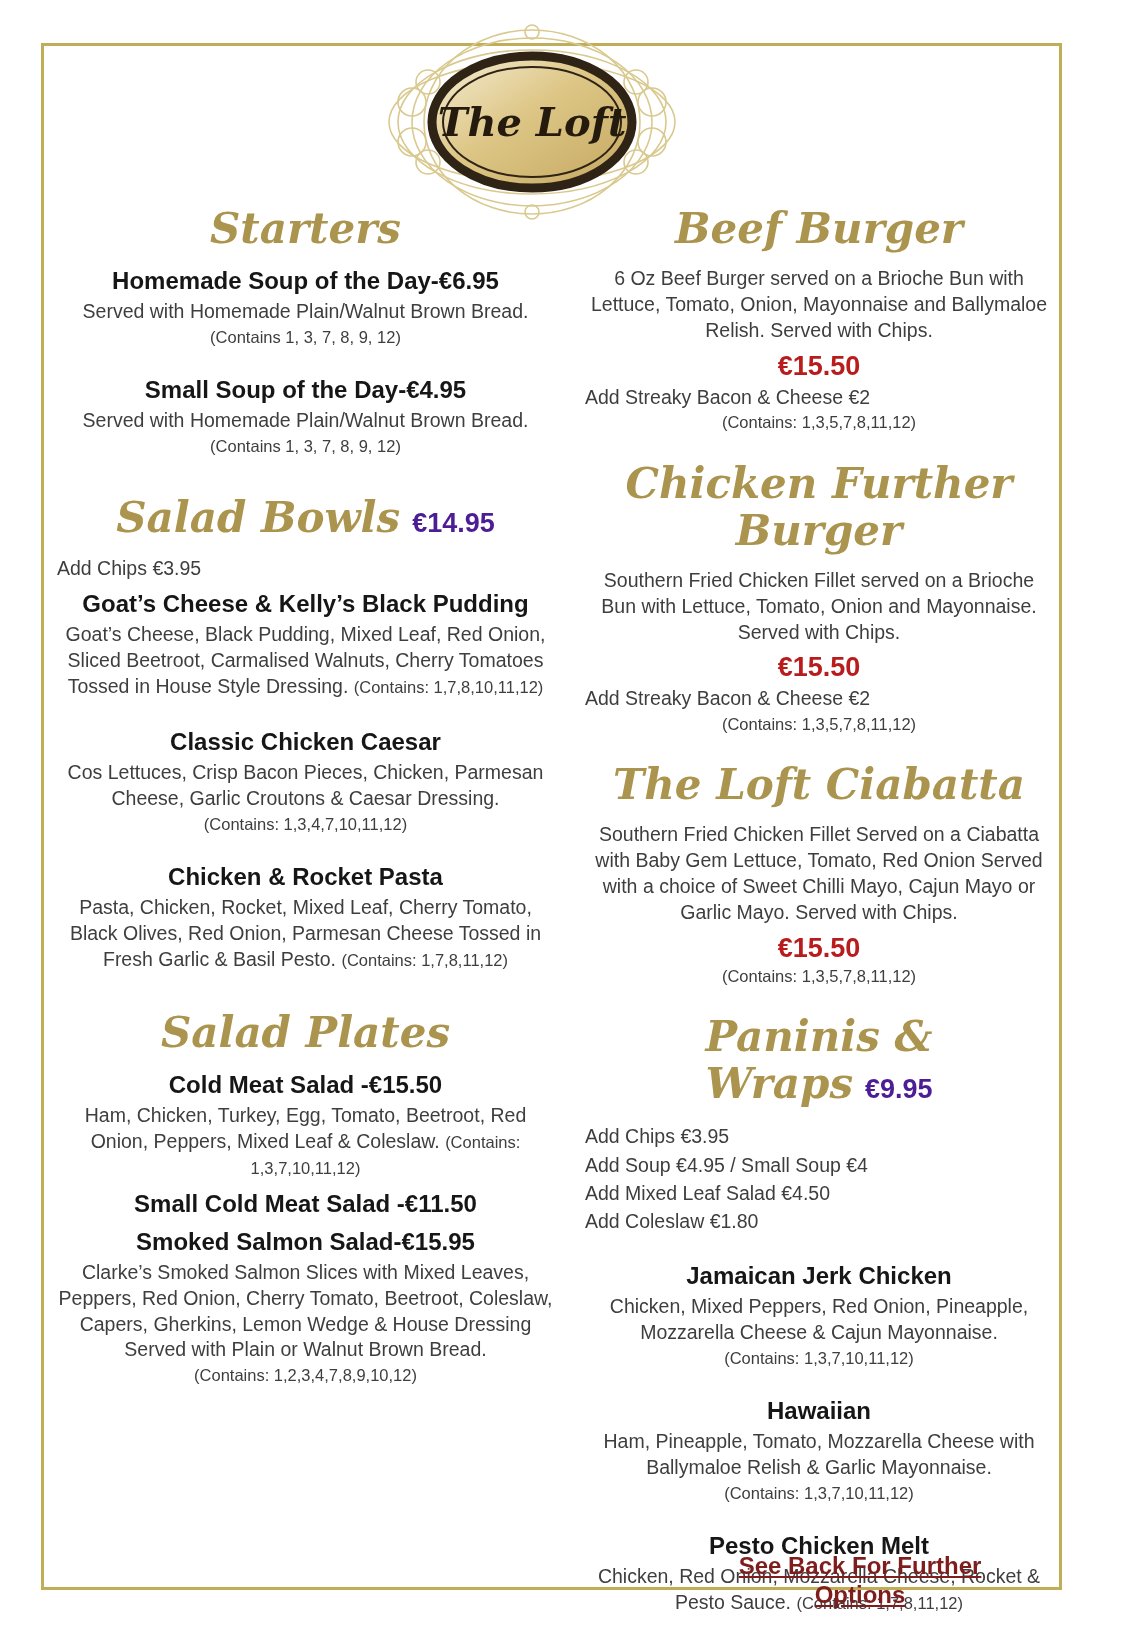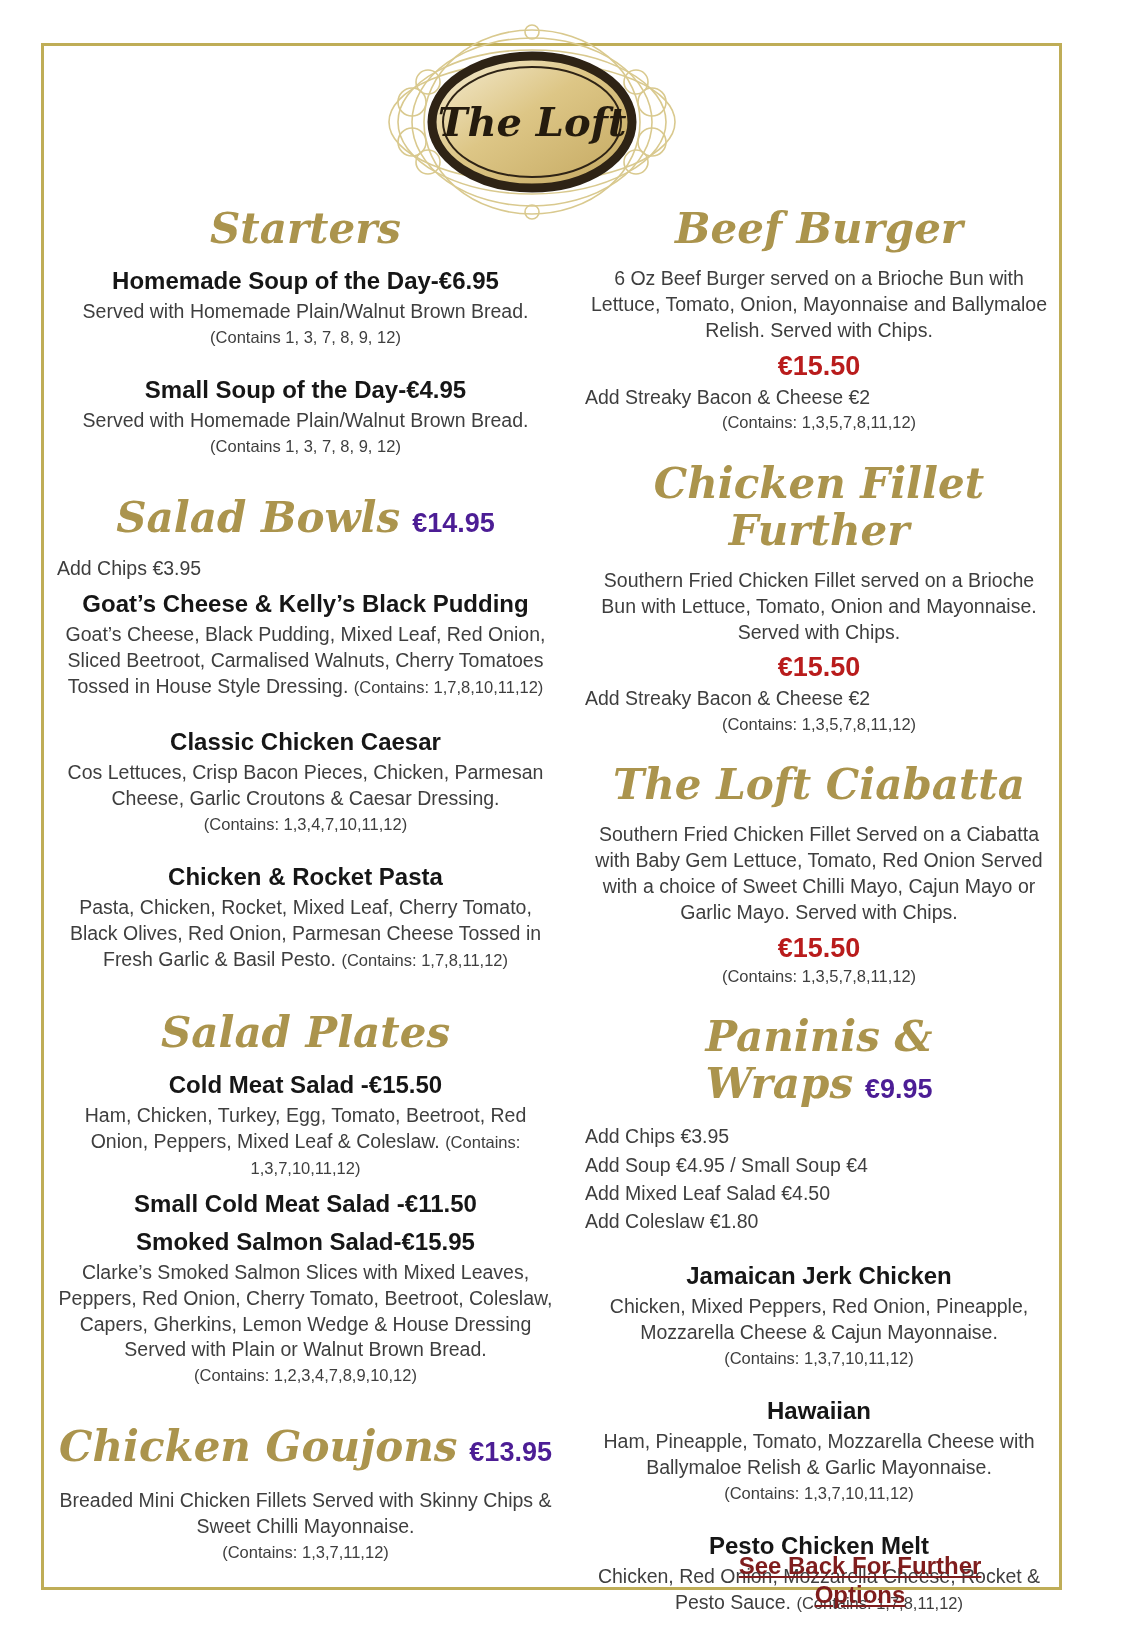--- a/index.html
+++ b/index.html
@@ -137,41 +137,34 @@
       <div class="menu-item tight">
         <p class="item-name">Small Cold Meat Salad -€11.50</p>
       </div>
       <div class="menu-item">
         <p class="item-name">Smoked Salmon Salad-€15.95</p>
         <p class="desc"><span>Clarke’s Smoked Salmon Slices with Mixed Leaves, Peppers, Red Onion, Cherry Tomato, Beetroot, Coleslaw, Capers, Gherkins, Lemon Wedge &amp; House Dressing Served with Plain or Walnut Brown Bread.</span></p>
         <p class="contains">(Contains: 1,2,3,4,7,8,9,10,12)</p>
       </div>
     </div>
 
-    <div class="section section-gap">
-      <h2 class="script-h" style="margin-bottom:18px;">
-        <span>Chicken Goujons</span><span class="h-inline-price">€13.95</span>
-      </h2>
-      <p class="desc">Breaded Mini Chicken Fillets Served with Skinny Chips &amp; Sweet Chilli Mayonnaise.</p>
-      <p class="contains">(Contains: 1,3,7,11,12)</p>
-    </div>
   </div>
 
   <div class="col col-right">
 
     <div class="section">
       <h2 class="script-h h-gap">Beef Burger</h2>
       <p class="desc">6 Oz Beef Burger served on a Brioche Bun with Lettuce, Tomato, Onion, Mayonnaise and Ballymaloe Relish. Served with Chips.</p>
       <p class="price-line">€15.50</p>
       <p class="note">Add Streaky Bacon &amp; Cheese €2</p>
       <p class="contains">(Contains: 1,3,5,7,8,11,12)</p>
     </div>
 
     <div class="section">
-      <h2 class="script-h h-gap">Chicken Fillet Further</h2>
+      <h2 class="script-h h-gap">Chicken Further Burger</h2>
       <p class="desc">Southern Fried Chicken Fillet served on a Brioche Bun with Lettuce, Tomato, Onion and Mayonnaise. Served with Chips.</p>
       <p class="price-line">€15.50</p>
       <p class="note">Add Streaky Bacon &amp; Cheese €2</p>
       <p class="contains">(Contains: 1,3,5,7,8,11,12)</p>
     </div>
 
     <div class="section">
       <h2 class="script-h h-gap">The Loft Ciabatta</h2>
       <p class="desc">Southern Fried Chicken Fillet Served on a Ciabatta with Baby Gem Lettuce, Tomato, Red Onion Served with a choice of Sweet Chilli Mayo, Cajun Mayo or Garlic Mayo. Served with Chips.</p>
       <p class="price-line">€15.50</p>

